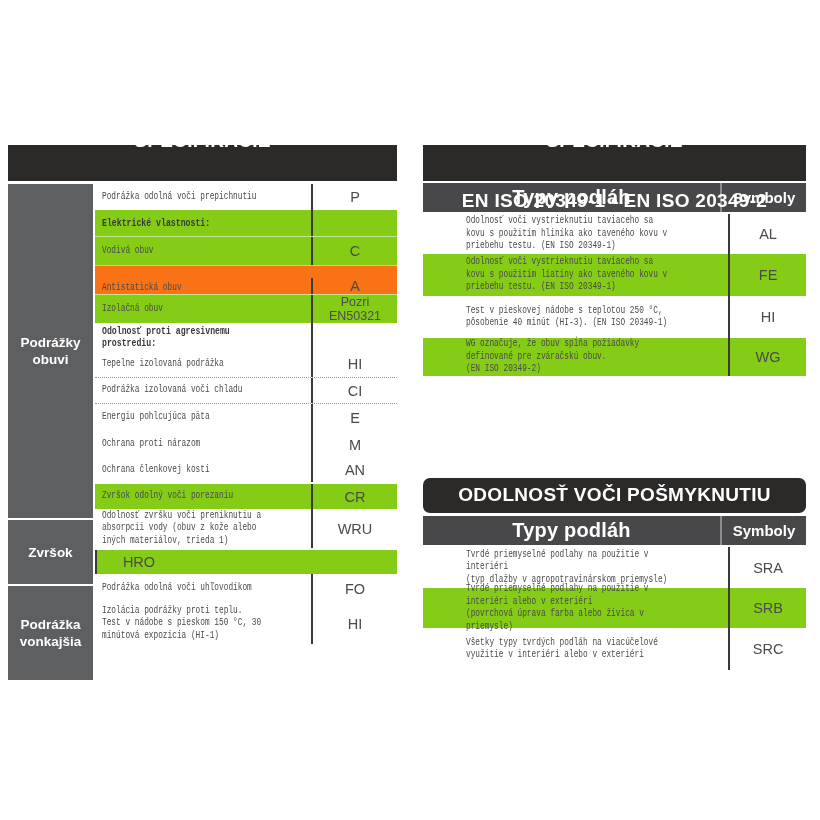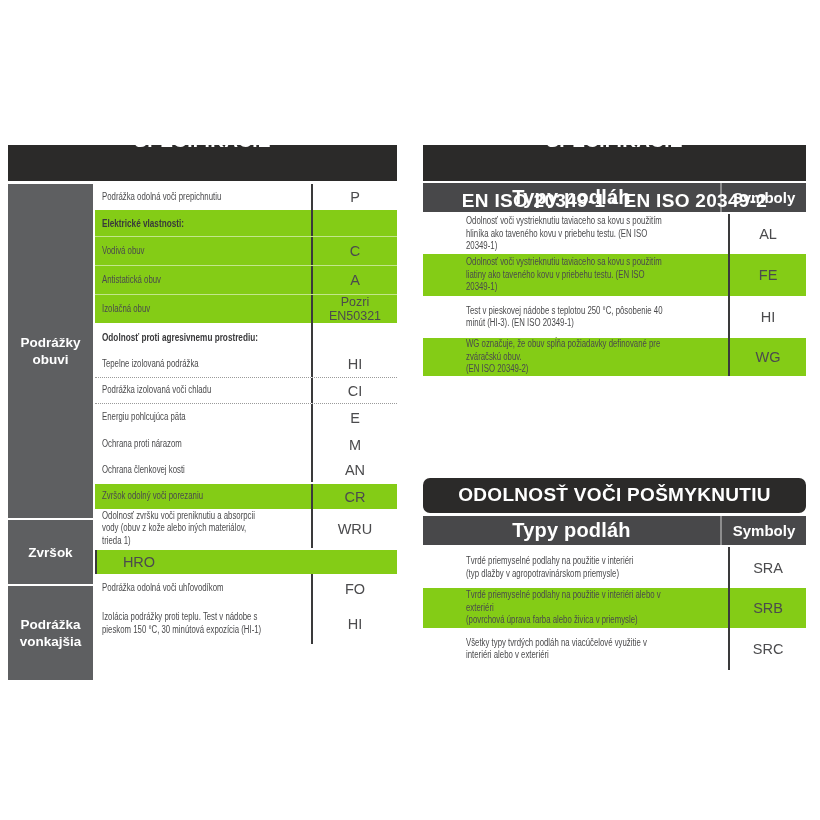--- a/index.html
+++ b/index.html
@@ -20,33 +20,33 @@
   .sub-c1{width:297px;border-right:2px solid rgba(255,255,255,.38);display:flex;
           align-items:center;justify-content:center;font-size:20px;letter-spacing:.2px;}
   .sub-c2{flex:1;display:flex;align-items:center;justify-content:center;font-size:15px;}
 
   .t-body{display:flex;}
   .cat-col{width:85px;margin-right:2px;display:flex;flex-direction:column;}
   .cat{background:#5e5f61;color:#ffffff;font-weight:bold;font-size:13.5px;line-height:17px;
        text-align:center;display:flex;align-items:center;justify-content:center;padding:0 18px;box-sizing:border-box;}
   .rows{flex:1;display:flex;flex-direction:column;}
   .row{display:flex;box-sizing:border-box;}
-  .desc{display:flex;align-items:center;padding-left:7px;padding-right:2px;box-sizing:border-box;}
+  .desc{display:flex;align-items:center;padding-left:7px;padding-right:2px;box-sizing:border-box;font-family:Liberation Mono, monospace;}
   .desc-l{width:216px;}
   .desc-r{width:297px;margin-left:36px;}
   .sym{width:86px;box-sizing:border-box;border-left:2px solid #3a3a3b;display:flex;
        align-items:center;justify-content:center;font-size:14.5px;color:#4b4b4d;text-align:center;}
   .sym-small{font-size:12.5px;}
   .dtext{display:block;width:128%;transform:scaleX(0.78);transform-origin:0 50%;
          font-size:10px;line-height:12.5px;color:#4a4a4c;}
   .bold{font-weight:bold;color:#39393b;font-size:10.5px;}
   .pl{white-space:pre-line;}
   .bg-w{background:#ffffff;}
   .bg-g{background:#84cc16;}
-  .bg-gl{background:#84cc16;}
+  .bg-gl{background:#f97316;align-items:flex-end;}
   .sep-top{border-top:1px solid rgba(255,255,255,.5);}
   .dot{border-bottom:1px dotted #9a9a9a;}
 </style>
 </head>
 <body>
 
 <div class="tbl" id="left-table">
   <div class="t-header h36">
     <div>SYMBOLY PRE JEDNOTLIVÉ ŠPECIFIKÁCIE</div>
     <div>EN ISO 20345</div>

